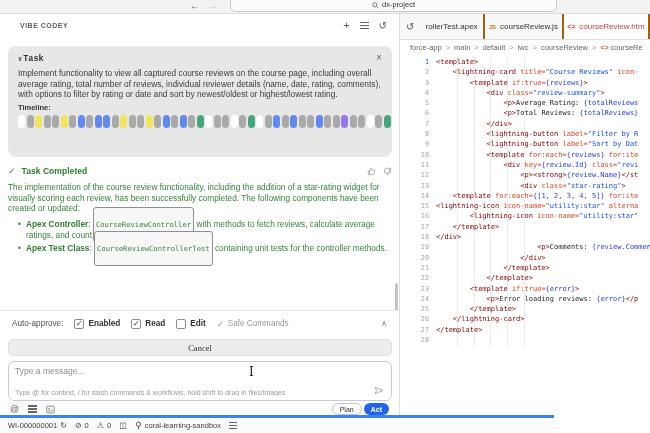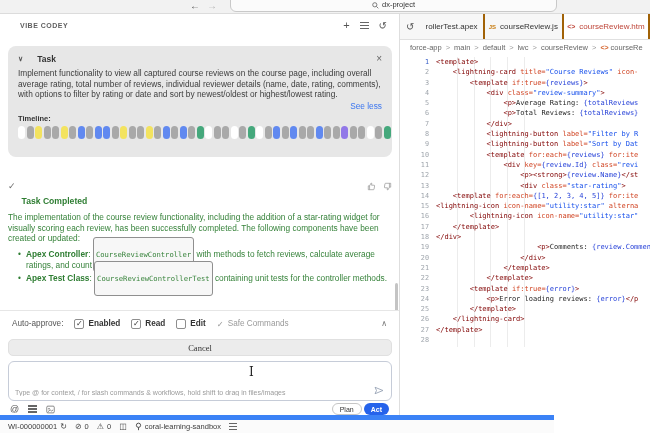--- a/index.html
+++ b/index.html
@@ -17,33 +17,33 @@
   .leftpanel { position:absolute; left:0; top:14px; width:400px; height:401px; background:#fff; border-right:1px solid #DEDEDE; }
   .panel-header { position:absolute; left:0; top:0; right:0; height:26px; }
   .panel-title { position:absolute; left:20px; top:8px; font-size:7px; font-weight:bold; letter-spacing:.5px; color:#5F5F5F; }
   .ph-icons { position:absolute; right:12px; top:6px; display:flex; gap:10px; align-items:center; color:#555; }
   .icon-plus { font-size:11px; line-height:11px; }
   .bars { display:inline-block; width:9px; }
   .bars i { display:block; height:1.4px; background:#666; margin:1.6px 0; }
   .icon-hist { font-size:10px; line-height:10px; }
 
   .task-card { position:absolute; left:8px; top:32px; width:384px; height:111px; background:#E7E7E7; border-radius:8px; padding:7px 10px 6px; overflow:hidden; }
-  .tc-head { display:flex; align-items:center; gap:14px; font-size:8.5px; font-weight:bold; color:#333; }
+  .tc-head { display:flex; align-items:center; gap:1px; font-size:8.5px; font-weight:bold; color:#333;font-family:Liberation Mono, monospace; }
   .tc-close { margin-left:auto; font-size:10px; color:#666; font-weight:normal; }
   .chev { font-size:7px; color:#555; }
   .tc-body { margin-top:4px; font-size:8.3px; line-height:10.6px; color:#3C3C3C; }
   .see-less { text-align:right; font-size:8.3px; color:#3B76F0; margin-top:1px; }
   .tl-label { margin-top:3px; font-size:7.5px; font-weight:bold; color:#333; }
   .tl-dots { margin-top:3px; display:flex; gap:1.5px; }
   .dot { width:7px; height:13px; border-radius:3.5px; flex:0 0 auto; }
 
   .completed { position:absolute; left:8px; top:152px; width:384px; }
   .cp-head { display:flex; align-items:center; gap:6px; }
   .cp-check { color:#6B6B6B; font-size:9px; }
-  .cp-title { font-size:8.6px; font-weight:bold; color:#2E7D32;margin-top:30px; }
+  .cp-title { font-size:8.6px; font-weight:bold; color:#2E7D32; }
   .cp-thumbs { margin-left:auto; display:flex; gap:7px; color:#8A8A8A; }
   .cp-body { margin-top:6px; font-size:8.3px; line-height:10.6px; color:#37833B; }
   .cp-list { margin-top:5px; list-style:none; padding-left:10px; }
   .cp-list li { position:relative; padding-left:8px; font-size:8.3px; line-height:10.6px; color:#37833B; margin-bottom:2px; }
   .cp-list li::before { content:"•"; position:absolute; left:0; color:#2E7D32; }
   .cp-list b { color:#2E7D32;text-align:right; }
   .cp-list code { font-family:"DejaVu Sans Mono", monospace; font-size:7.2px; border:1px solid #8F8F8F; border-radius:3px; padding:12px 2px; background:#F7F7F7; color:#37833B; }
 
   .panel-scrollbar { position:absolute; right:1px; top:269px; width:3px; height:28px; background:#C4C4C4; border-radius:2px; }
 
@@ -86,21 +86,21 @@
   .guides { position:absolute; left:0; top:3px; height:290px; width:100%; }
   .guide { position:absolute; top:0; bottom:0; width:1px; background:#ECECEC; }
   .cl { position:relative; display:flex; height:10.3px; line-height:10.3px; font-family:"DejaVu Sans Mono", monospace; font-size:7px; white-space:pre; }
   .ln { width:36px; flex:0 0 36px; text-align:right; padding-right:7px; color:#9FA5AC; font-size:6.8px; }
   .ln-active { color:#3B62C9; }
   .ct { position:relative; }
   .tk-t { color:#800000; } .tk-a { color:#D04423; } .tk-s { color:#1750EB; }
   .tk-e { color:#2742D8; } .tk-x { color:#1F1F1F; } .tk-w { color:#555; }
 
   
-  .statusbar { position:absolute; left:0; top:415px; width:554px; height:18px; background:#FBFBFB; border-top:5px solid #3b82f6; display:flex; align-items:center; gap:8px; padding:0 8px; font-size:7.5px; color:#3C3C3C; }
+  .statusbar { position:absolute; left:0; top:415px; width:554px; height:18px; background:#FBFBFB; border-top:3px solid #3b82f6; display:flex; align-items:center; gap:8px; padding:0 8px; font-size:7.5px; color:#3C3C3C; }
   .sb-item { display:inline-flex; align-items:center; gap:3px; }
   .sb-ico { font-size:8px; color:#444; }
   svg { display:block; }
 </style>
 </head>
 <body>
 
 <div id="root">
 
   <div class="topbar">
@@ -131,21 +131,20 @@
       </span>
     </div>
 
     <div class="task-card">
       <div class="tc-head">
         <span class="chev">∨</span>
         <span>Task</span>
         <span class="tc-close">×</span>
       </div>
       <div class="tc-body">Implement functionality to view all captured course reviews on the course page, including overall average rating, total number of reviews, individual reviewer details (name, date, rating, comments), with options to filter by rating or date and sort by newest/oldest or highest/lowest rating.</div>
-      <div class="see-less">See less</div>
       <div class="tl-label">Timeline:</div>
       <div class="tl-dots">
           <span class="dot" style="background: rgb(255, 255, 255);"></span>
           <span class="dot" style="background: rgb(169, 169, 169);"></span>
           <span class="dot" style="background: rgb(243, 227, 95);"></span>
           <span class="dot" style="background: rgb(169, 169, 169);"></span>
           <span class="dot" style="background: rgb(169, 169, 169);"></span>
           <span class="dot" style="background: rgb(243, 227, 95);"></span>
           <span class="dot" style="background: rgb(169, 169, 169);"></span>
           <span class="dot" style="background: rgb(97, 137, 240);"></span>
@@ -226,20 +225,21 @@
           <span>Safe Commands</span>
         </span>
       <span class="collapse">∧</span>
     </div>
 
     <div class="cancel-btn">
       <span>Cancel</span>
     </div>
 
     <div class="composer">
+      <input type="text" placeholder="Type a message..." style="">
       <span class="ibeam">I</span>
       <div class="composer-hint">Type @ for context, / for slash commands &amp; workflows, hold shift to drag in files/images</div>
       <span class="send">
         <svg width="10" height="9" viewBox="0 0 14 12">
             <path d="M1.5 1.5 L12.5 6 L1.5 10.5 L3.5 6 Z" fill="none" stroke="#8A97AB" stroke-width="1.1"></path>
           </svg>
       </span>
     </div>
 
     <div class="panel-toolbar">

